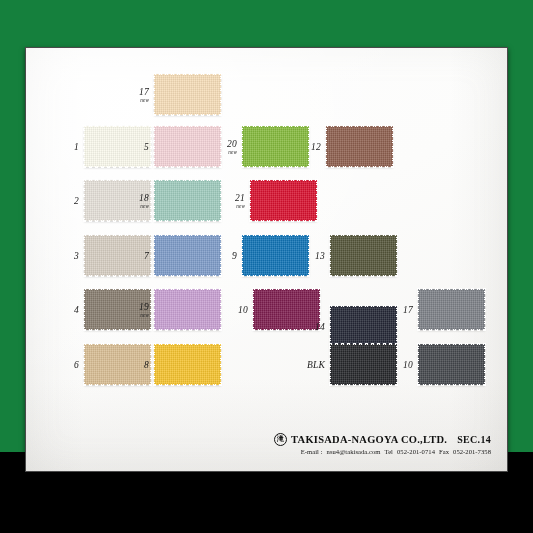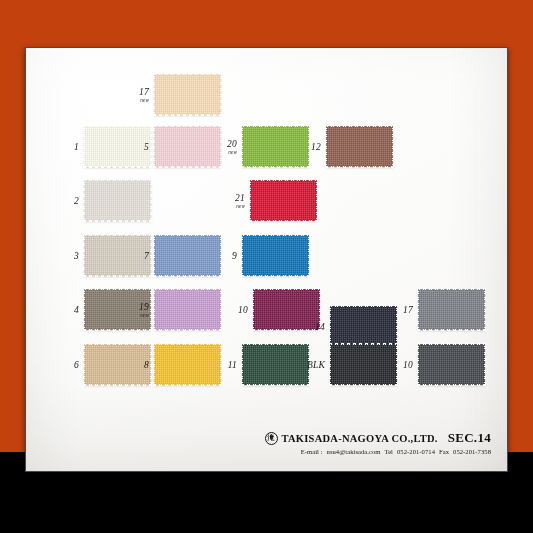--- a/index.html
+++ b/index.html
@@ -13,21 +13,21 @@
     height: 533px;
     overflow: hidden;
     font-family: "Liberation Serif", serif;
   }
 
   
   #photo-frame {
     position: relative;
     width: 533px;
     height: 452px;
-    background: #c2410c;
+    background: #15803d;
   }
 
   
   #swatch-card {
     position: absolute;
     left: 25px;
     top: 47px;
     width: 483px;
     height: 425px;
     background: linear-gradient(155deg, #fefefe 0%, #fcfcfb 45%, #f6f5f3 100%);
@@ -169,21 +169,21 @@
     color: #141414;
     flex: none;
   }
   #company-name {
     font-size: 10.5px;
     font-weight: bold;
     letter-spacing: 0.25px;
     font-family: "Liberation Serif", serif;
   }
   #card-code {
-    font-size: 13px;
+    font-size: 10px;
     font-weight: bold;
     letter-spacing: 0.3px;
     margin-left: 6px;
     font-family: "Liberation Serif", serif;
   }
   #contact-line {
     margin-top: 2px;
     font-size: 6.6px;
     letter-spacing: 0.05px;
     white-space: nowrap;
@@ -250,20 +250,30 @@
         </div>
         <div class="swatch-cell" style="left: 58px; top: 132px; width: 67px; height: 41px;">
           <div class="swatch-label">
             <span class="swatch-num">2</span>
           </div>
           <div class="swatch-chip" style="background-color: rgb(229, 224, 216);">
             <div class="edge-l"></div>
             <div class="edge-r"></div>
           </div>
         </div>
+        <div class="swatch-cell" style="left: 128px; top: 132px; width: 67px; height: 41px;">
+          <div class="swatch-label">
+            <span class="swatch-num">18</span>
+            <span class="swatch-new">new</span>
+          </div>
+          <div class="swatch-chip" style="background-color: rgb(159, 203, 189);">
+            <div class="edge-l"></div>
+            <div class="edge-r"></div>
+          </div>
+        </div>
         <div class="swatch-cell" style="left: 224px; top: 132px; width: 67px; height: 41px;">
           <div class="swatch-label">
             <span class="swatch-num">21</span>
             <span class="swatch-new">new</span>
           </div>
           <div class="swatch-chip" style="background-color: rgb(216, 17, 47);">
             <div class="edge-l"></div>
             <div class="edge-r"></div>
           </div>
         </div>
@@ -287,20 +297,29 @@
         </div>
         <div class="swatch-cell" style="left: 216px; top: 187px; width: 67px; height: 41px;">
           <div class="swatch-label">
             <span class="swatch-num">9</span>
           </div>
           <div class="swatch-chip" style="background-color: rgb(15, 114, 181);">
             <div class="edge-l"></div>
             <div class="edge-r"></div>
           </div>
         </div>
+        <div class="swatch-cell" style="left: 304px; top: 187px; width: 67px; height: 41px;">
+          <div class="swatch-label">
+            <span class="swatch-num">13</span>
+          </div>
+          <div class="swatch-chip" style="background-color: rgb(84, 85, 57);">
+            <div class="edge-l"></div>
+            <div class="edge-r"></div>
+          </div>
+        </div>
         <div class="swatch-cell" style="left: 58px; top: 241px; width: 67px; height: 41px;">
           <div class="swatch-label">
             <span class="swatch-num">4</span>
           </div>
           <div class="swatch-chip" style="background-color: rgb(135, 124, 110);">
             <div class="edge-l"></div>
             <div class="edge-r"></div>
           </div>
         </div>
         <div class="swatch-cell" style="left: 128px; top: 241px; width: 67px; height: 41px;">
@@ -347,29 +366,20 @@
           <div class="swatch-chip" style="background-color: rgb(216, 189, 147);">
             <div class="edge-l"></div>
             <div class="edge-r"></div>
           </div>
         </div>
         <div class="swatch-cell" style="left: 128px; top: 296px; width: 67px; height: 41px;">
           <div class="swatch-label">
             <span class="swatch-num">8</span>
           </div>
           <div class="swatch-chip" style="background-color: rgb(245, 195, 46);">
-            <div class="edge-l"></div>
-            <div class="edge-r"></div>
-          </div>
-        </div>
-        <div class="swatch-cell" style="left: 216px; top: 296px; width: 67px; height: 41px;">
-          <div class="swatch-label">
-            <span class="swatch-num">11</span>
-          </div>
-          <div class="swatch-chip" style="background-color: rgb(42, 75, 60);">
             <div class="edge-l"></div>
             <div class="edge-r"></div>
           </div>
         </div>
         <div class="swatch-cell" style="left: 304px; top: 296px; width: 67px; height: 41px;">
           <div class="swatch-label">
             <span class="swatch-num">BLK</span>
           </div>
           <div class="swatch-chip" style="background-color: rgb(37, 38, 42);">
             <div class="edge-l"></div>

